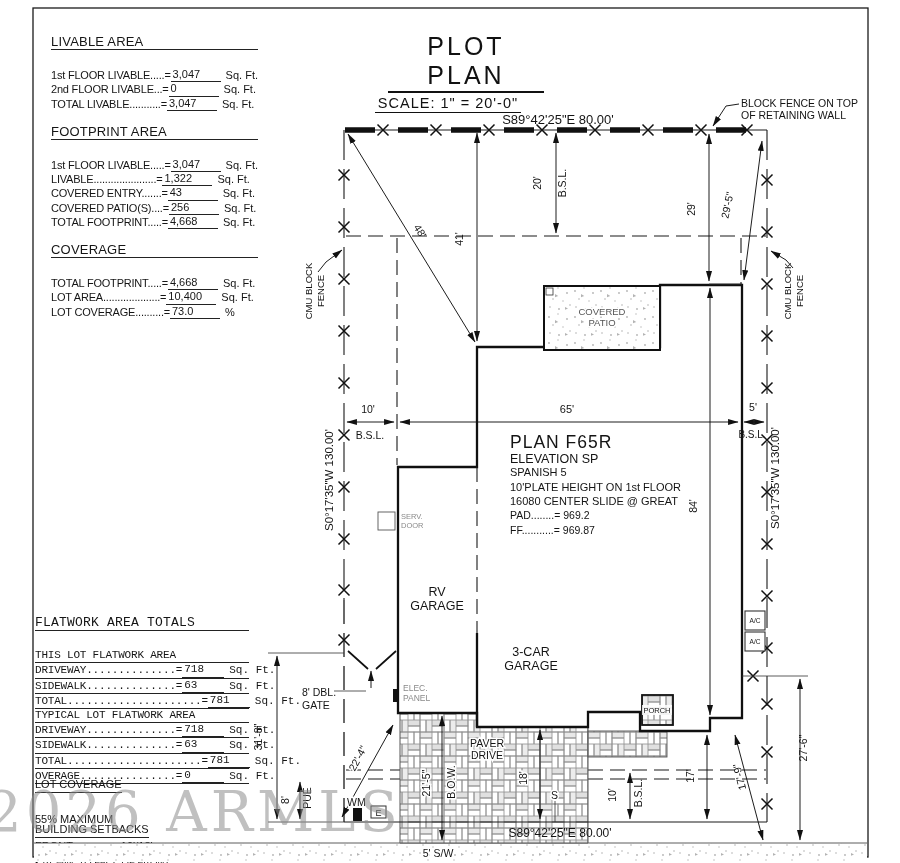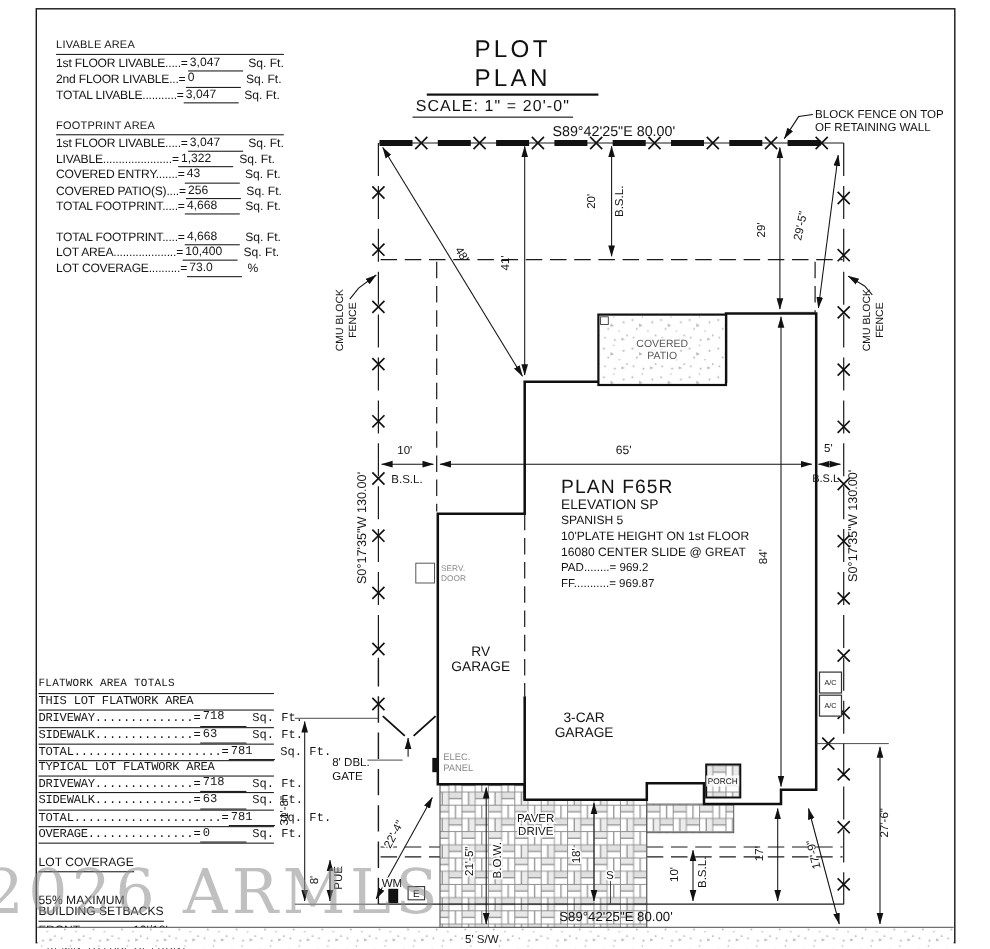--- a/index.html
+++ b/index.html
@@ -2,33 +2,33 @@
 <html><head>
 <meta charset="utf-8">
 <style>
   html,body{margin:0;padding:0;}
   body{
     width:900px;height:863px;position:relative;overflow:hidden;
     background:#ffffff;font-family:"Liberation Sans",sans-serif;color:#111;
   }
   
   .tblock{position:absolute;z-index:2;font-size:11px;line-height:13.2px;color:#151515;white-space:nowrap;}
-  .thead{font-size:10px;letter-spacing:.2px;border-bottom:1.4px solid #222;padding-bottom:1px;margin-bottom:1px;}
+  .thead{font-size:13px;letter-spacing:.2px;border-bottom:1.4px solid #222;padding-bottom:1px;margin-bottom:18px;}
   .trow{display:flex;align-items:flex-end;}
   .trow.ruled{border-bottom:1.3px solid #222;}
   .tlabel{letter-spacing:-0.2px;}
   .tval{margin-left:auto;min-width:46px;text-align:left;border-bottom:1.2px solid #222;padding:0 2px;}
   .tval.narrow{min-width:38px;}
   .tunit{width:44px;padding-left:5px;}
   .tgap{height:14px;}
   .subhead{border-bottom:1.3px solid #222;}
   .headline-only{border-bottom:1.4px solid #222;display:inline-block;padding-bottom:1px;}
   
   .titleblock{position:absolute;left:352px;top:32px;width:192px;text-align:center;z-index:2;}
-  .title-main{display:inline-block;font-size:22px;letter-spacing:3px;border-bottom:2.2px solid #111;padding:0 6px 1px 6px;margin-left:36px;}
+  .title-main{display:inline-block;font-size:25px;letter-spacing:3px;border-bottom:2.2px solid #111;padding:0 6px 1px 6px;margin-left:36px;}
   .title-scale{display:inline-block;font-size:14.5px;letter-spacing:1px;border-bottom:1.8px solid #111;padding:0 3px 1px 3px;margin-top:2px;}
   
   .watermark{
     position:absolute;left:-14px;top:779px;z-index:5;pointer-events:none;
     font-family:"DejaVu Serif",serif;font-size:56px;letter-spacing:4px;
     color:#8d8d8d;opacity:.55;
   }
   
   svg{position:absolute;left:0;top:0;z-index:3;}
   svg text{font-family:"Liberation Sans",sans-serif;fill:#141414;}
@@ -90,20 +90,21 @@
       <span class="tlabel">COVERED PATIO(S)....=</span>
       <span class="tval">256</span>
       <span class="tunit">Sq. Ft.</span>
     </div>
   <div class="trow">
       <span class="tlabel">TOTAL FOOTPRINT.....=</span>
       <span class="tval">4,668</span>
       <span class="tunit">Sq. Ft.</span>
     </div>
   <div class="tgap"></div>
+  <div class="thead">COVERAGE</div>
   <div class="trow">
       <span class="tlabel">TOTAL FOOTPRINT.....=</span>
       <span class="tval">4,668</span>
       <span class="tunit">Sq. Ft.</span>
     </div>
   <div class="trow">
       <span class="tlabel">LOT AREA....................=</span>
       <span class="tval">10,400</span>
       <span class="tunit">Sq. Ft.</span>
     </div>

